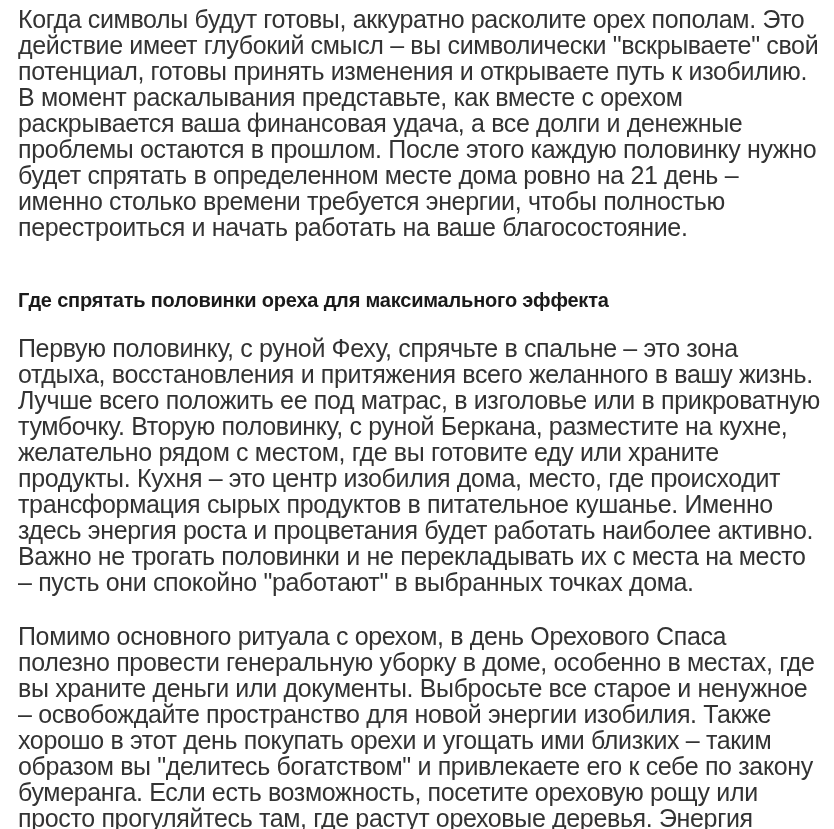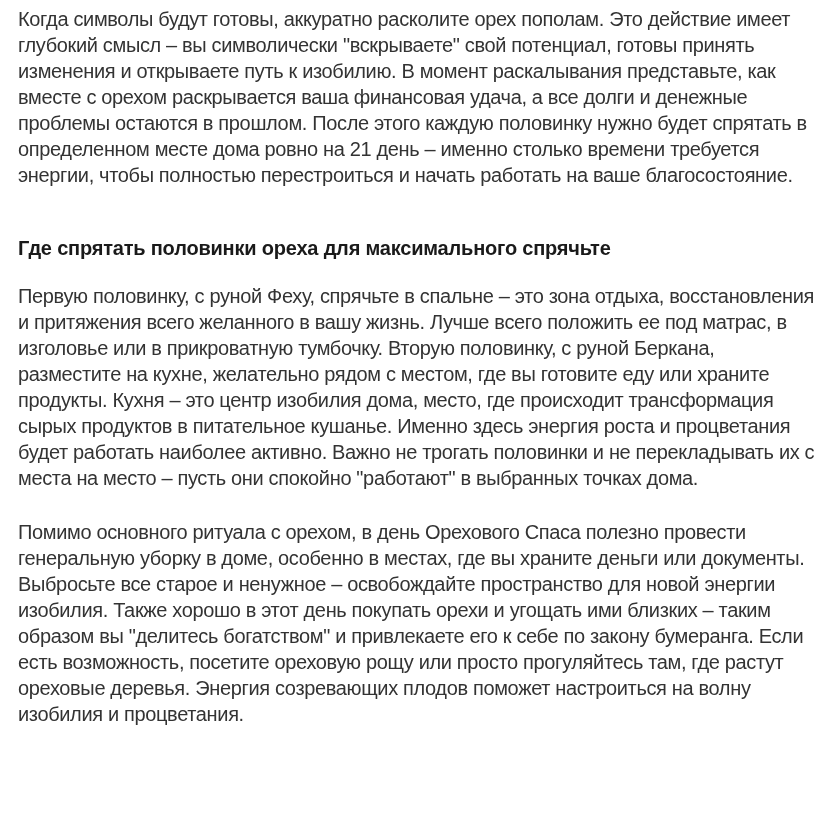--- a/index.html
+++ b/index.html
@@ -13,21 +13,21 @@
     overflow: hidden;
     font-family: "Liberation Sans", "DejaVu Sans", sans-serif;
   }
   .article {
     box-sizing: border-box;
     width: 834px;
     padding: 6px 14px 0 18px;
   }
   .paragraph {
     margin: 0 0 28px 0;
-    font-size: 20px;
+    font-size: 25px;
     line-height: 26px;
     letter-spacing: -0.35px;
     color: #333333;
     font-weight: 400;
     text-align: left;
   }
   .section-heading {
     margin: 24px 0 21px 0;
     font-size: 20px;
     line-height: 27px;
@@ -40,21 +40,21 @@
     margin-top: 47px;
   }
 </style>
 </head>
 <body>
 
 <main class="article">
 
   <p class="paragraph">Когда символы будут готовы, аккуратно расколите орех пополам. Это действие имеет глубокий смысл – вы символически "вскрываете" свой потенциал, готовы принять изменения и открываете путь к изобилию. В момент раскалывания представьте, как вместе с орехом раскрывается ваша финансовая удача, а все долги и денежные проблемы остаются в прошлом. После этого каждую половинку нужно будет спрятать в определенном месте дома ровно на 21 день – именно столько времени требуется энергии, чтобы полностью перестроиться и начать работать на ваше благосостояние.</p>
 
-  <h2 class="section-heading first">Где спрятать половинки ореха для максимального спрячьте</h2>
+  <h2 class="section-heading first">Где спрятать половинки ореха для максимального эффекта</h2>
 
   <p class="paragraph">Первую половинку, с руной Феху, спрячьте в спальне – это зона отдыха, восстановления и притяжения всего желанного в вашу жизнь. Лучше всего положить ее под матрас, в изголовье или в прикроватную тумбочку. Вторую половинку, с руной Беркана, разместите на кухне, желательно рядом с местом, где вы готовите еду или храните продукты. Кухня – это центр изобилия дома, место, где происходит трансформация сырых продуктов в питательное кушанье. Именно здесь энергия роста и процветания будет работать наиболее активно. Важно не трогать половинки и не перекладывать их с места на место – пусть они спокойно "работают" в выбранных точках дома.</p>
 
 
   <p class="paragraph">Помимо основного ритуала с орехом, в день Орехового Спаса полезно провести генеральную уборку в доме, особенно в местах, где вы храните деньги или документы. Выбросьте все старое и ненужное – освобождайте пространство для новой энергии изобилия. Также хорошо в этот день покупать орехи и угощать ими близких – таким образом вы "делитесь богатством" и привлекаете его к себе по закону бумеранга. Если есть возможность, посетите ореховую рощу или просто прогуляйтесь там, где растут ореховые деревья. Энергия созревающих плодов поможет настроиться на волну изобилия и процветания.</p>
 
 
 </main>
 
 </body></html>

